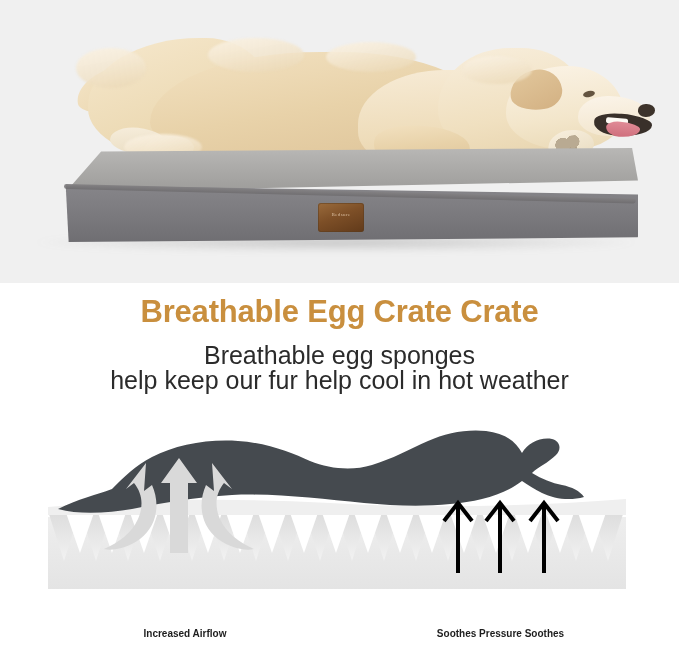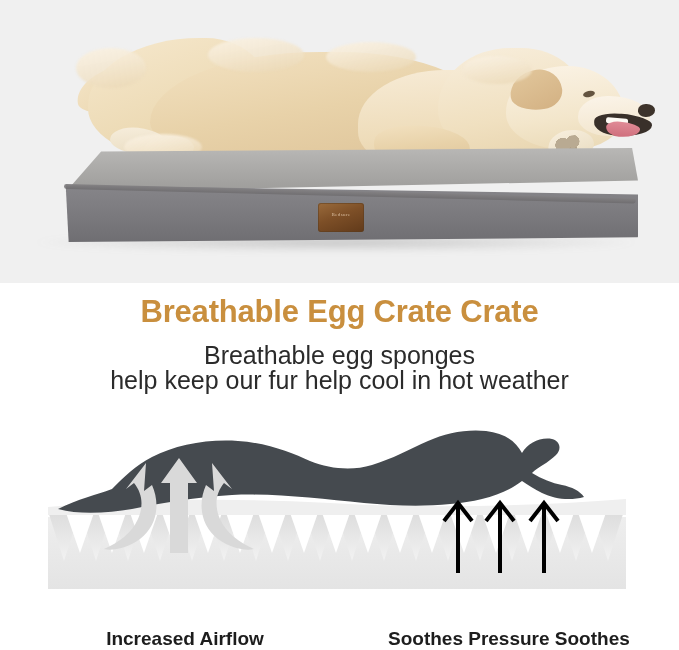--- a/index.html
+++ b/index.html
@@ -241,21 +241,21 @@
     left: 0; top: 120px;
     width: 679px;
     height: 247px;
   }
   .diagram svg { display: block; }
 
   .caption {
     position: absolute;
     top: 345px;
     color: #1d1d1d;
-    font-size: 19px;
+    font-size: 10px;
     font-weight: bold;
     white-space: nowrap;
     text-align: center;
   }
   .caption-left  { left: 75px;  width: 220px; }
   .caption-right { left: 388px; width: 225px; }
 </style>
 </head>
 <body>
 

